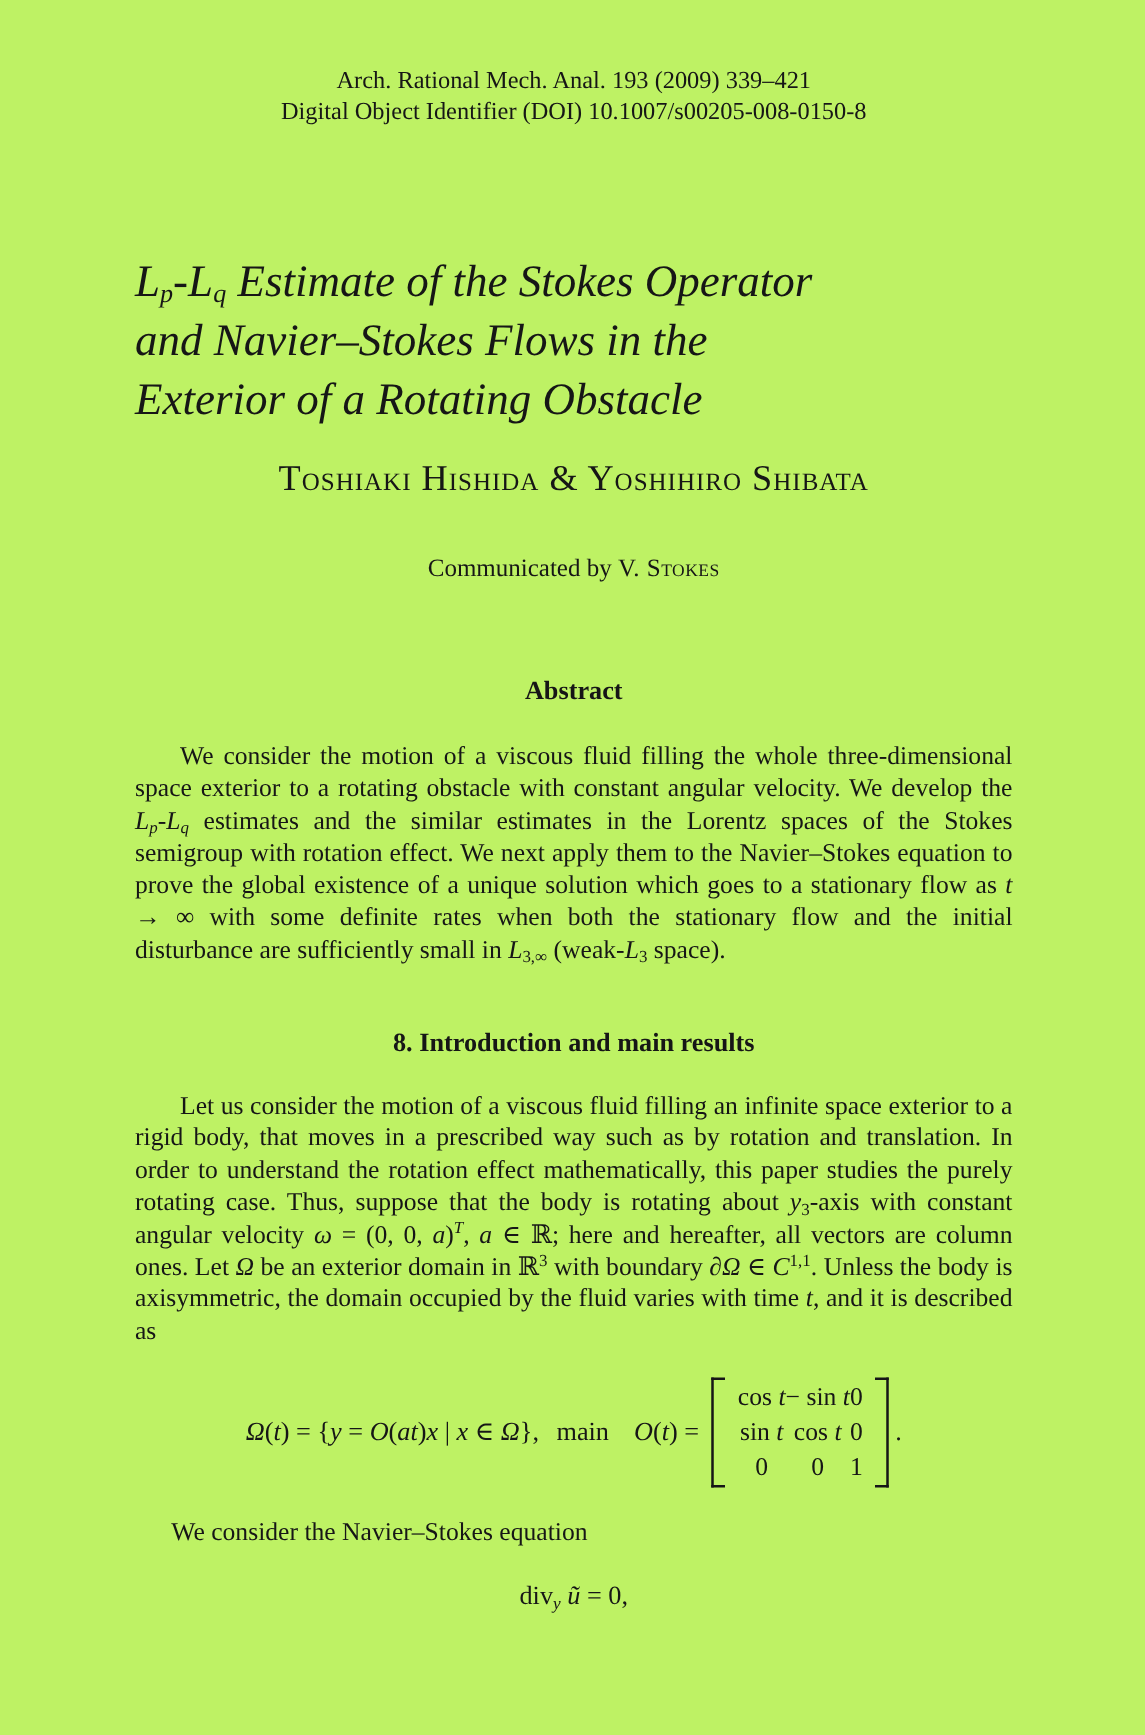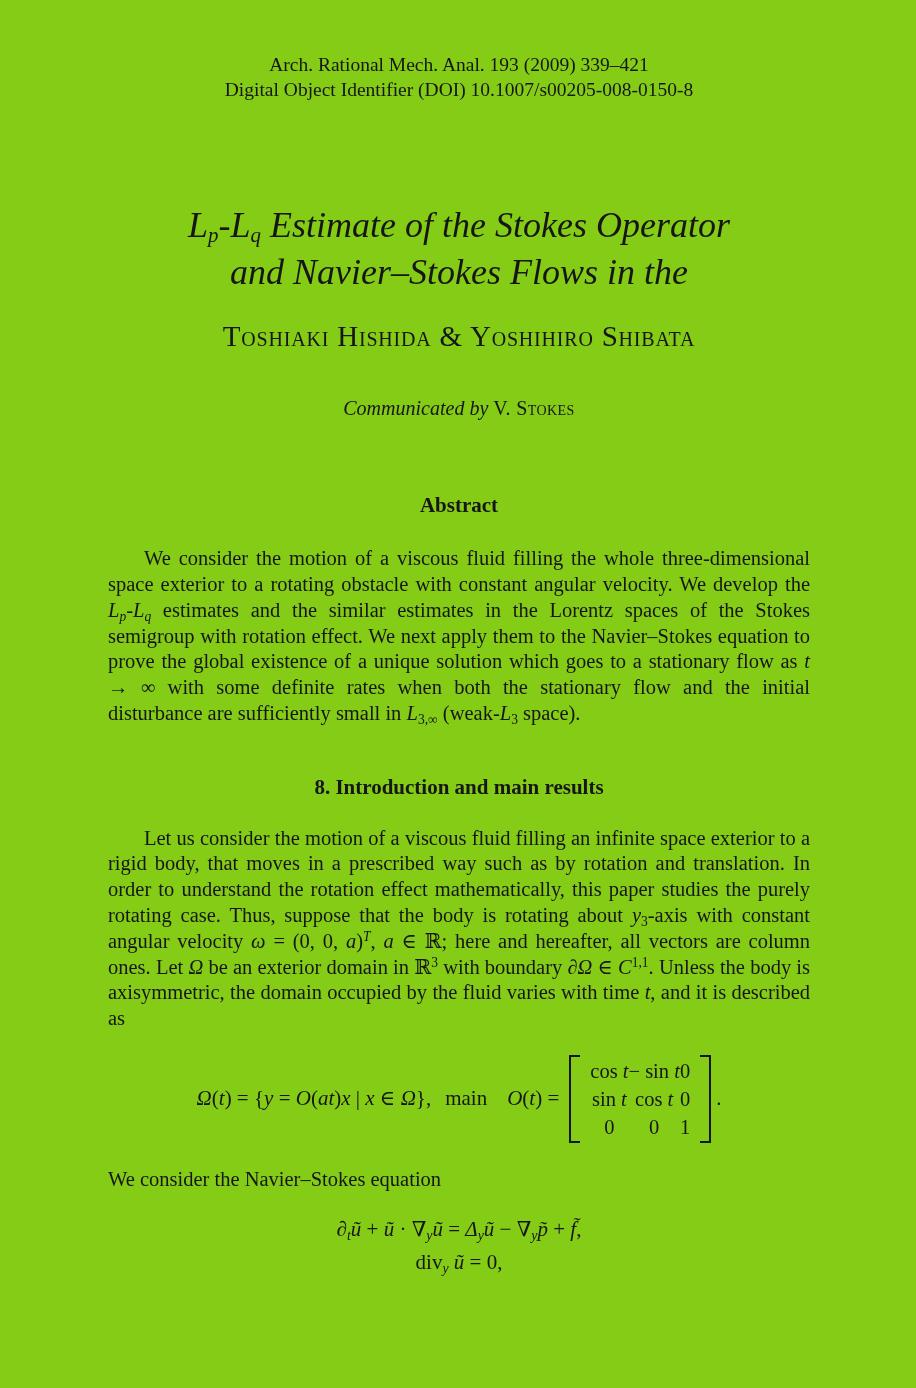--- a/index.html
+++ b/index.html
@@ -1,46 +1,45 @@
 <!DOCTYPE html>
 <html><head>
 <meta charset="utf-8">
 <style>
   html, body { margin: 0; padding: 0; background: #888; }
   .page {
     position: relative;
     width: 916px;
     height: 1388px;
     margin: 0 auto;
-    background: #84cc16;
+    background: #bef264;
     color: #161616;
     font-family: "Liberation Serif", "DejaVu Serif", serif;
     box-sizing: border-box;
     padding: 52px 106px 0 108px;
     overflow: hidden;
   }
   .hdr { text-align: center; font-size: 19.5px; line-height: 25px; }
   .title {
     margin-top: 100px;
-    text-align: center;
     font-style: italic;
     font-weight: normal;
     font-size: 36px;
     line-height: 47px;
   }
   .title sub { font-size: 58%; vertical-align: -0.22em; line-height: 0; }
   .authors {
     margin-top: 24px;
     text-align: center;
     font-variant: small-caps;
     font-size: 29px;
     letter-spacing: 0.8px;
   }
   .communicated { margin-top: 44px; text-align: center; font-size: 20px; }
-  .communicated .pref { font-style: italic; }
+  .communicated .pref { }
   .sc { font-variant: small-caps; letter-spacing: 0.4px; }
   .subhead {
     margin-top: 73px;
     text-align: center;
     font-size: 21px;
     font-weight: bold;
   }
   .para {
     margin-top: 28px;
     font-size: 20.5px;
@@ -81,20 +80,21 @@
 <div class="page">
 
   <div class="hdr">
     <div>Arch. Rational Mech. Anal. 193 (2009) 339–421</div>
     <div>Digital Object Identifier (DOI) 10.1007/s00205-008-0150-8</div>
   </div>
 
   <h1 class="title">
     <span><i>L</i><sub><i>p</i></sub>-<i>L</i><sub><i>q</i></sub> Estimate of the Stokes Operator</span><br>
     <span>and Navier–Stokes Flows in the</span><br>
+    <span>Exterior of a Rotating Obstacle</span>
   </h1>
 
   <div class="authors">Toshiaki Hishida &amp; Yoshihiro Shibata</div>
 
   <div class="communicated">
     <span class="pref">Communicated by</span>
     <span class="sc">V. Stokes</span>
   </div>
 
   <div class="subhead">Abstract</div>
@@ -118,20 +118,19 @@
       <span>cos <i>t</i></span>
       <span>0</span>
       <span>0</span>
       <span>0</span>
       <span>1</span>
     </div>
     <span class="bracket right"></span>
     <span class="eq-period">.</span>
   </div>
 
-  <p class="para noindent" style="margin-top:22px;">We consider the Navier–Stokes equation</p>
+  <p class="para noindent" style="margin-top:22px;margin-left:29px;">We consider the Navier–Stokes equation</p>
 
   <div class="eq-ns">
-    <div>∂<sub><i>t</i></sub><i>ũ</i> + <i>ũ</i> · ∇<sub><i>y</i></sub><i>ũ</i> = <i>Δ</i><sub><i>y</i></sub><i>ũ</i> − ∇<sub><i>y</i></sub><i>p̃</i> + <i>f̃</i>,</div>
     <div>div<sub><i>y</i></sub> <i>ũ</i> = 0,</div>
   </div>
 
 </div>
 
 </body></html>

